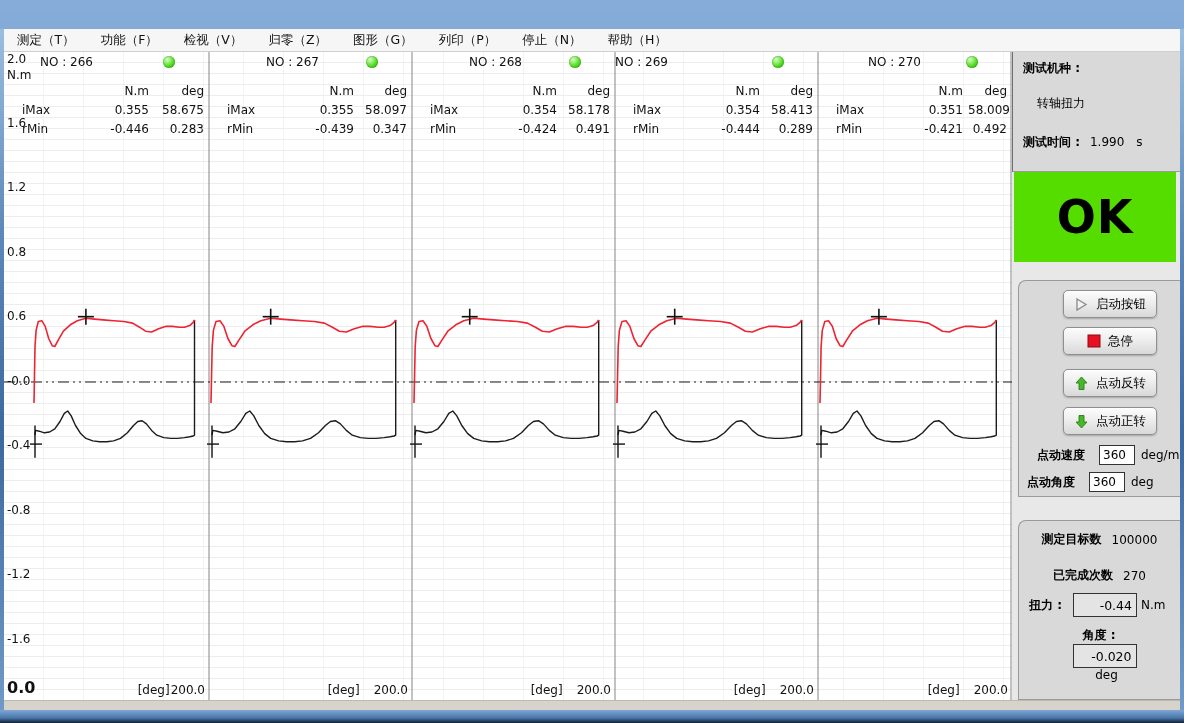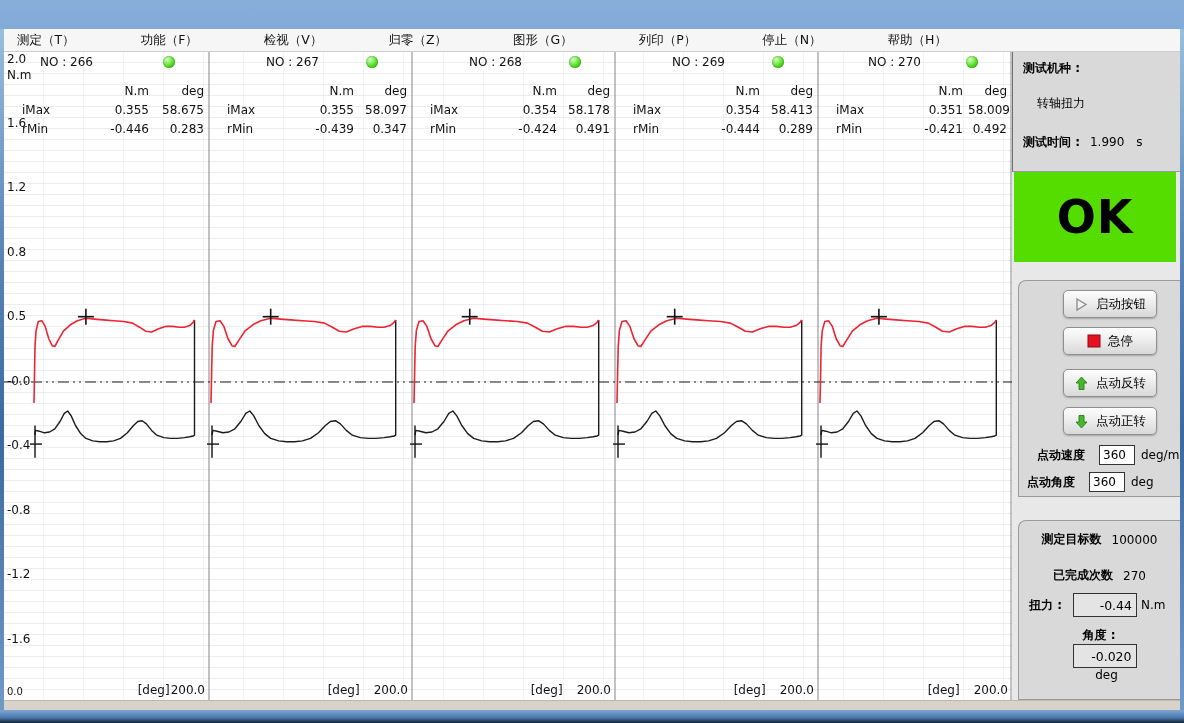--- a/index.html
+++ b/index.html
@@ -13,42 +13,42 @@
   .title-icon{width:17px;height:17px;margin:0 6px 0 9px;flex:0 0 auto;}
   .title-text{font-size:12.5px;color:#0c0c0c;text-shadow:0 0 4px rgba(255,255,255,.85),0 0 2px rgba(255,255,255,.9);white-space:nowrap;}
   .win-btns{position:absolute;right:9px;top:0;display:flex;}
   .win-btn{width:30px;height:19px;border:1px solid #24425f;border-top:none;
     border-radius:0 0 4px 4px;margin-left:1px;
     background:linear-gradient(to bottom,#cfe0ef,#8ba8c4 45%,#5c7a99 50%,#7b97b3);
     color:#fff;font-size:11px;line-height:17px;text-align:center;text-shadow:0 1px 1px #333;cursor:default;}
   .win-btn.close{width:44px;background:linear-gradient(to bottom,#e8b6b2,#cf8983 45%,#a6544e 50%,#bd7a74);}
   
   .menubar{position:absolute;left:4px;top:29px;width:1176px;height:23px;background:#f6f6f6;
-    border-bottom:1px solid #cfcfcf;display:flex;align-items:center;gap:40px;}
+    border-bottom:1px solid #cfcfcf;display:flex;align-items:center;}
   .menu-item{font-size:12.5px;color:#111;padding:0 13px;line-height:22px;white-space:nowrap;cursor:default;}
   
   .main{position:absolute;left:4px;top:52px;width:1176px;height:648px;display:flex;}
   .chart-region{position:relative;width:1008px;height:648px;background:
     repeating-linear-gradient(to bottom,transparent 0,transparent 10px,#ededed 10px,#ededed 11px),
     repeating-linear-gradient(to right,transparent 0,transparent 39px,#f3f3f3 39px,#f3f3f3 40px),
     #ffffff;}
   .curves-svg{position:absolute;left:0;top:0;}
   .ylab{position:absolute;left:3px;width:34px;font-size:12px;color:#111;text-align:left;}
   .panel{position:absolute;top:0;height:648px;}
   .panel-header{position:absolute;top:3px;left:0;right:0;display:flex;align-items:center;font-size:12px;color:#111;}
   .no-label{white-space:nowrap;}
   .led{width:12px;height:12px;border-radius:50%;margin-left:auto;margin-right:34px;
     background:radial-gradient(circle at 35% 30%,#d6ffc4,#55dd22 55%,#1f9e06);box-shadow:inset 0 0 1px #167a00;}
   .stats{position:absolute;top:29px;left:0;right:0;font-size:12px;color:#111;}
   .stats .srow{display:grid;grid-template-columns:52px 98px 1fr;height:19px;align-items:center;}
   .stats .c1{padding-left:18px;}
   .stats .c2,.stats .c3{text-align:right;padding-right:5px;}
   .xlab-row{position:absolute;bottom:3px;right:4px;display:flex;gap:14px;font-size:12px;color:#111;}
   .xlab-row.tight{gap:1px;}
-  .origin-lab{position:absolute;left:3px;bottom:3px;font-size:10px;color:#111;}
+  .origin-lab{position:absolute;left:3px;bottom:3px;font-size:16px;color:#111;font-weight:bold;}
   
   .sidebar{position:relative;width:168px;height:648px;background:#e8e8e8;font-size:12px;color:#000;}
   .sb-panel{position:absolute;background:#d9d9d9;border:1px solid #9a9a9a;}
   .info-panel{left:0;top:0;width:168px;height:120px;border-left:1px solid #6f6f6f;border-top:none;border-right:none;}
   .info-label{font-weight:bold;margin:8px 0 0 10px;}
   .info-value{margin:18px 0 16px 24px;font-family:Liberation Serif, serif;}
   .time-row{margin:22px 0 0 10px;font-weight:bold;}
   .time-val{font-weight:normal;margin-left:10px;}
   .time-unit{font-weight:normal;margin-left:12px;}
   .ok-box{position:absolute;left:2px;top:120px;width:162px;height:90px;
@@ -138,21 +138,21 @@
           <line x1="812" y1="392.08125" x2="824" y2="392.08125" stroke="#111" stroke-width="1.4"></line>
           <line x1="866.9" y1="264.69375" x2="882.9" y2="264.69375" stroke="#111" stroke-width="1.6"></line>
           <line x1="874.9" y1="256.69375" x2="874.9" y2="272.69375" stroke="#111" stroke-width="1.6"></line>
         </svg>
 
       <div class="ylab" style="top:0px">2.0</div>
       <div class="ylab" style="top:16px">N.m</div>
       <div class="ylab" style="top:64px">1.6</div>
       <div class="ylab" style="top:128px">1.2</div>
       <div class="ylab" style="top:193px">0.8</div>
-      <div class="ylab" style="top:257px">0.5</div>
+      <div class="ylab" style="top:257px">0.6</div>
       <div class="ylab" style="top:322px">-0.0</div>
       <div class="ylab" style="top:386px">-0.4</div>
       <div class="ylab" style="top:451px">-0.8</div>
       <div class="ylab" style="top:515px">-1.2</div>
       <div class="ylab" style="top:580px">-1.6</div>
       <div class="origin-lab">0.0</div>
 
       <div class="panel" style="left:0;width:205px;">
         <div class="panel-header" style="padding-left:36px;">
           <span class="no-label">NO : 266</span>
@@ -231,21 +231,21 @@
               <span class="c3">0.491</span>
             </div>
         </div>
         <div class="xlab-row">
             <span>[deg]</span>
             <span>200.0</span>
           </div>
       </div>
 
       <div class="panel" style="left:611px;width:203px;">
-        <div class="panel-header" style="padding-left:57px;">
+        <div class="panel-header" style="">
           <span class="no-label">NO : 269</span>
           <span class="led"></span>
         </div>
         <div class="stats">
           <div class="srow">
               <span class="c1"></span>
               <span class="c2">N.m</span>
               <span class="c3">deg</span>
             </div>
           <div class="srow">

